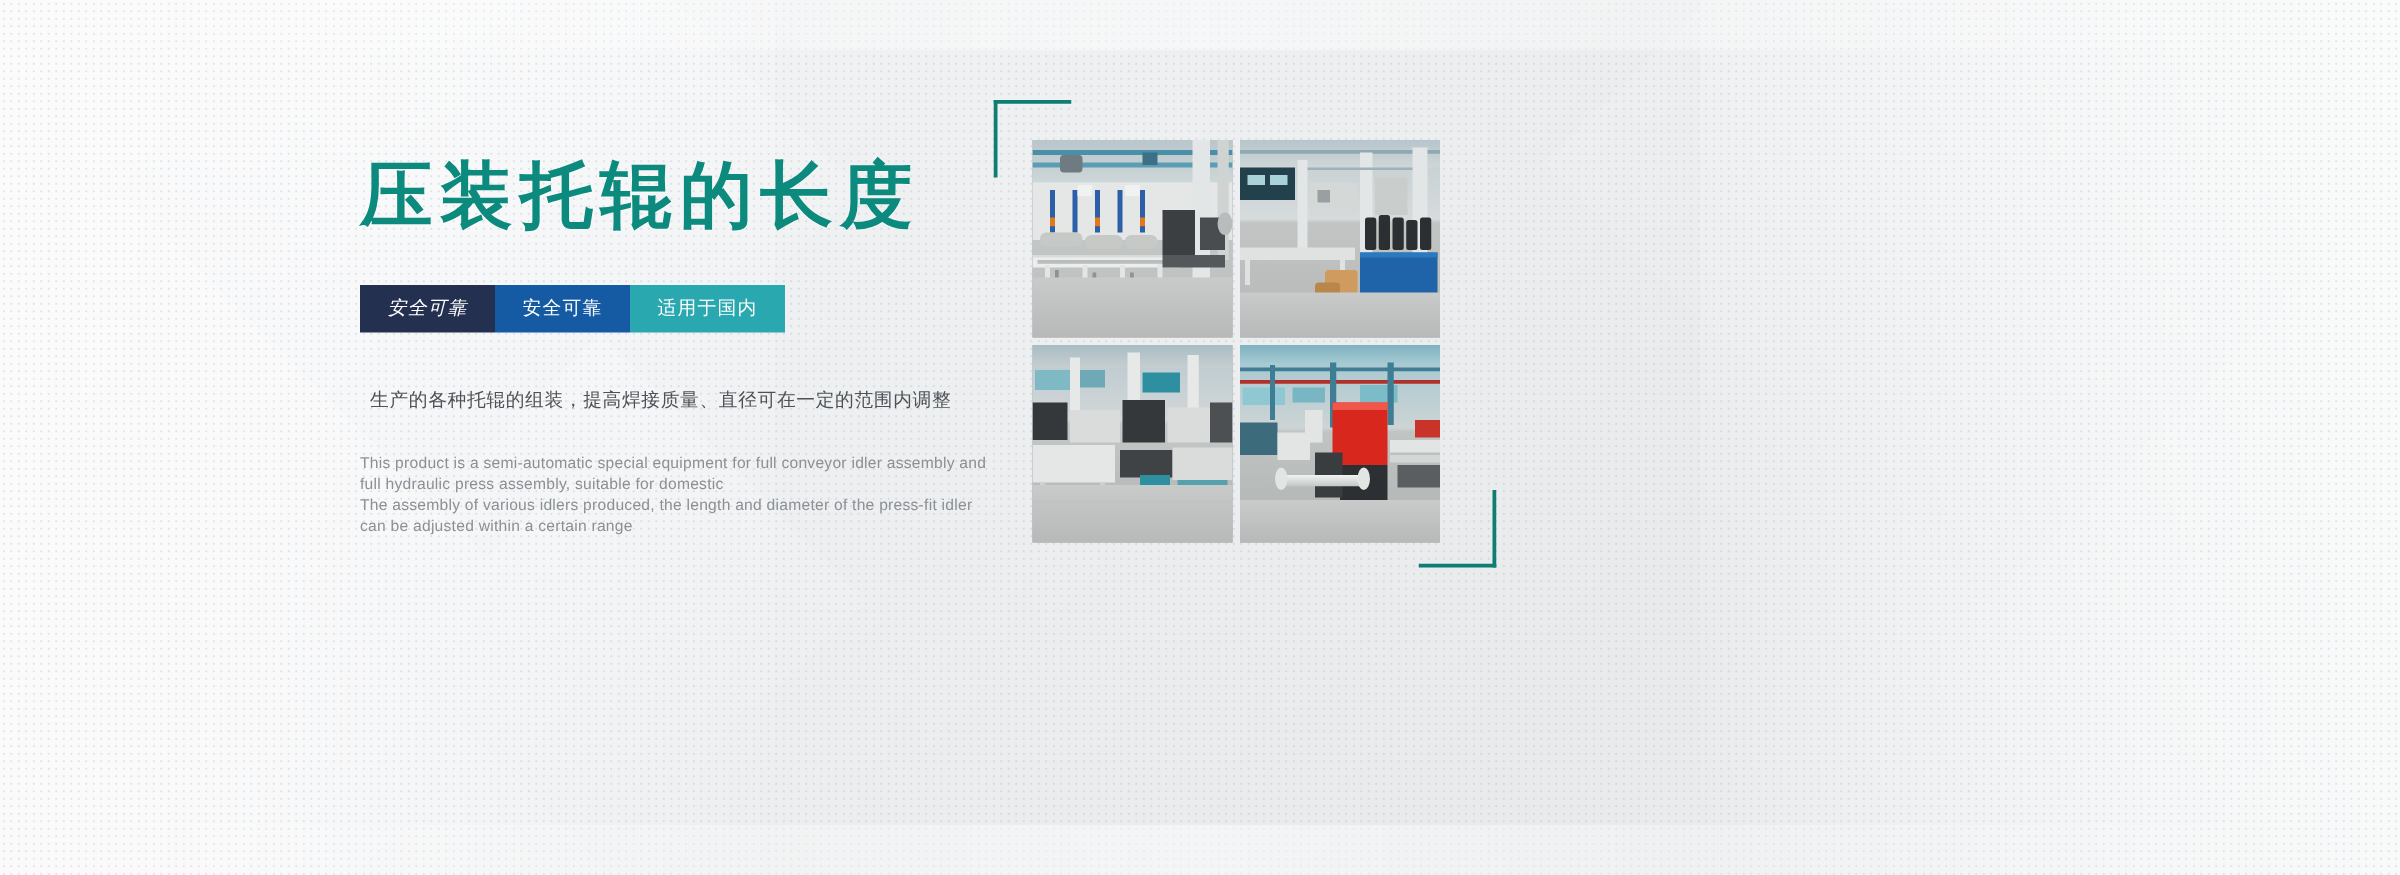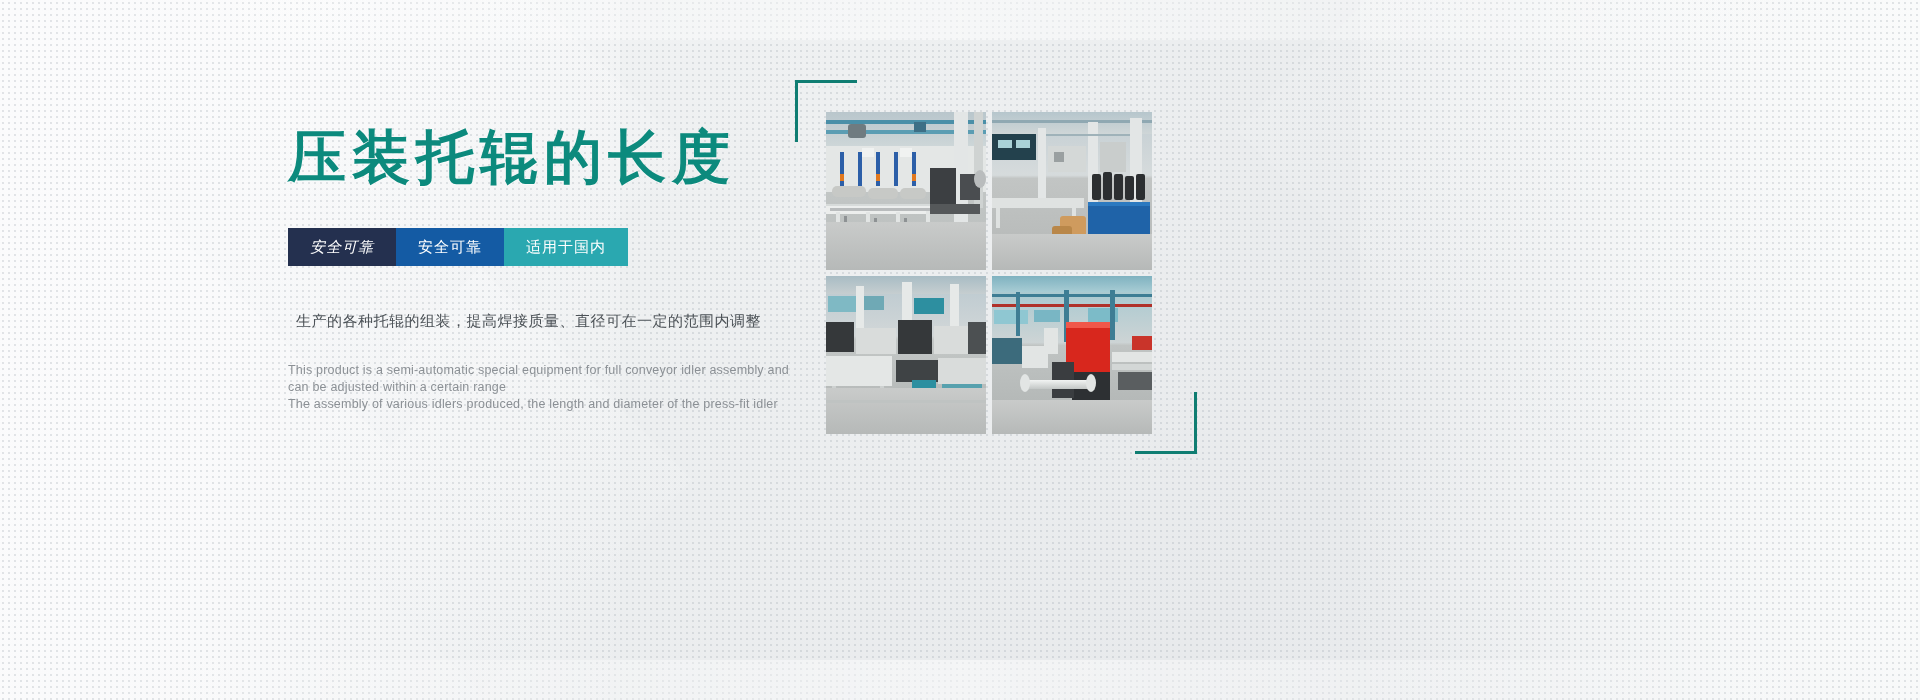--- a/index.html
+++ b/index.html
@@ -183,22 +183,23 @@
       <div class="badge badge-1">安全可靠</div>
       <div class="badge badge-2">适用于国内</div>
     </div>
 
     <div class="cn-body">
       <div class="l2">生产的各种托辊的组装，提高焊接质量、直径可在一定的范围内调整</div>
     </div>
 
     <div class="en-body">
       <div>This product is a semi-automatic special equipment for full conveyor idler assembly and</div>
+      <div>full hydraulic press assembly, suitable for domestic</div>
+      <div>The assembly of various idlers produced, the length and diameter of the press-fit idler</div>
       <div>can be adjusted within a certain range</div>
-      <div>The assembly of various idlers produced, the length and diameter of the press-fit idler</div>
     </div>
 
   </div>
 
   <div class="photo-zone">
 
     <div class="bracket br-tl">
       <i class="h"></i>
         <i class="v"></i>
     </div>

